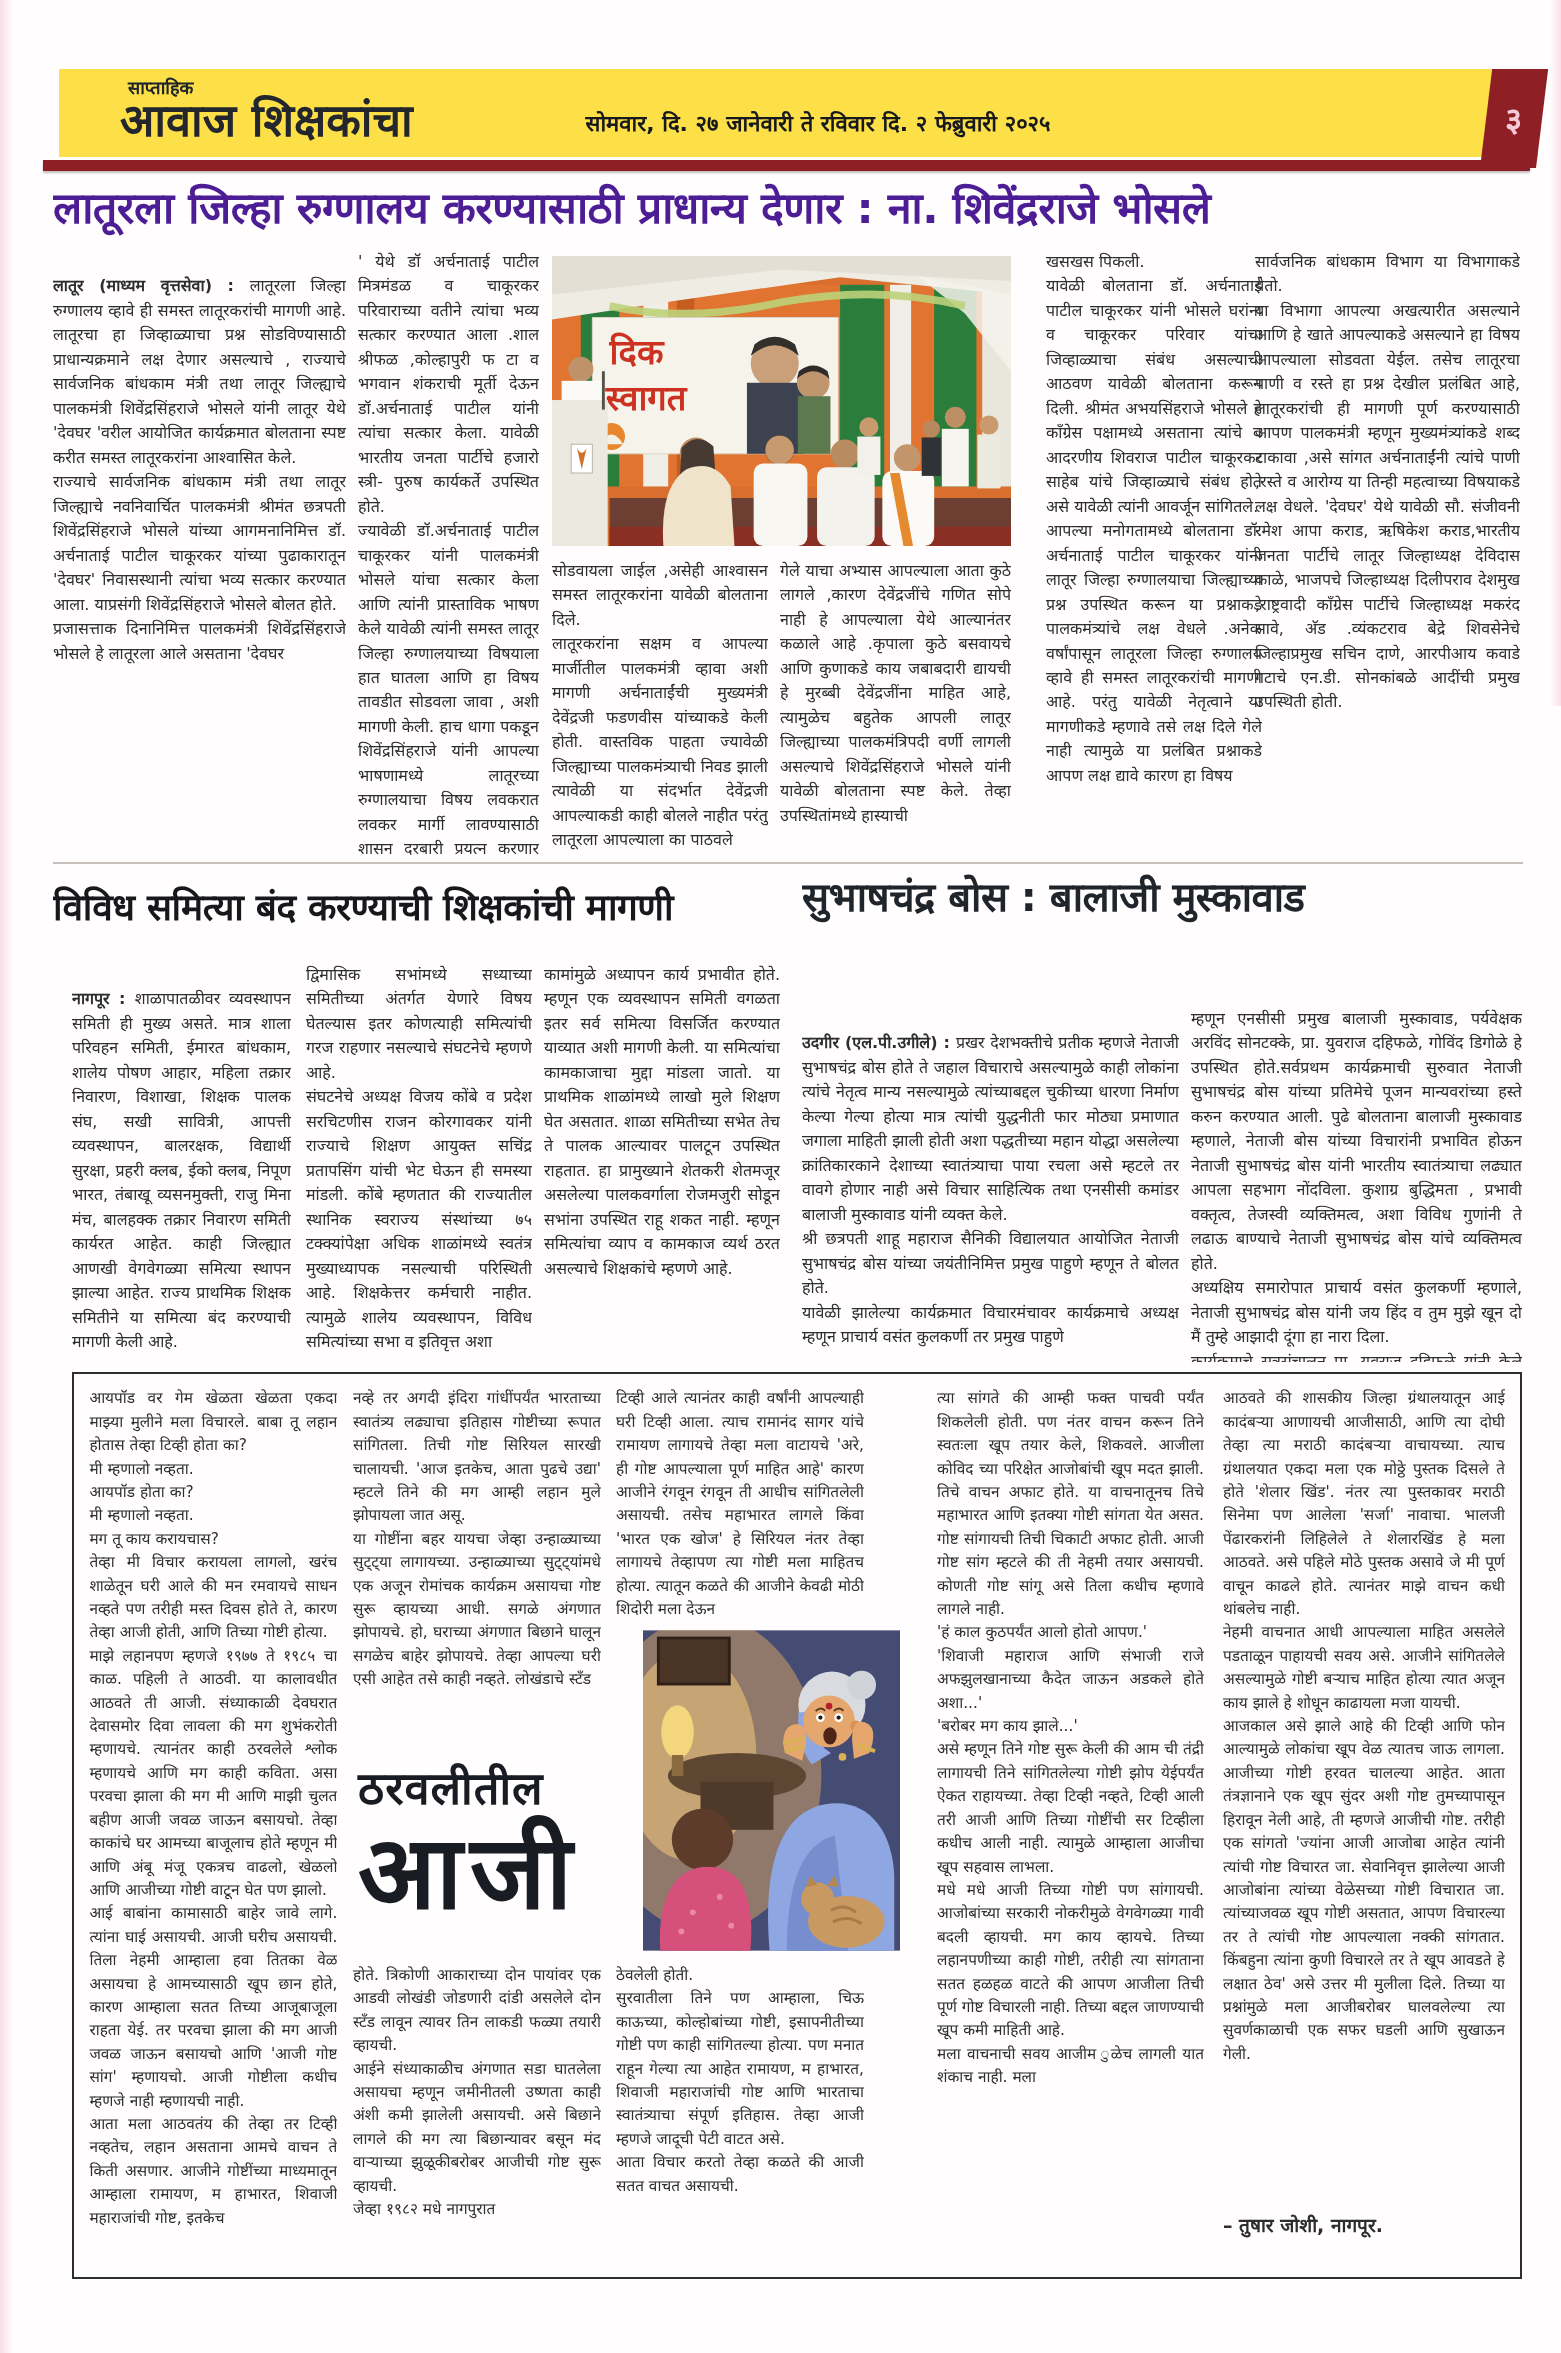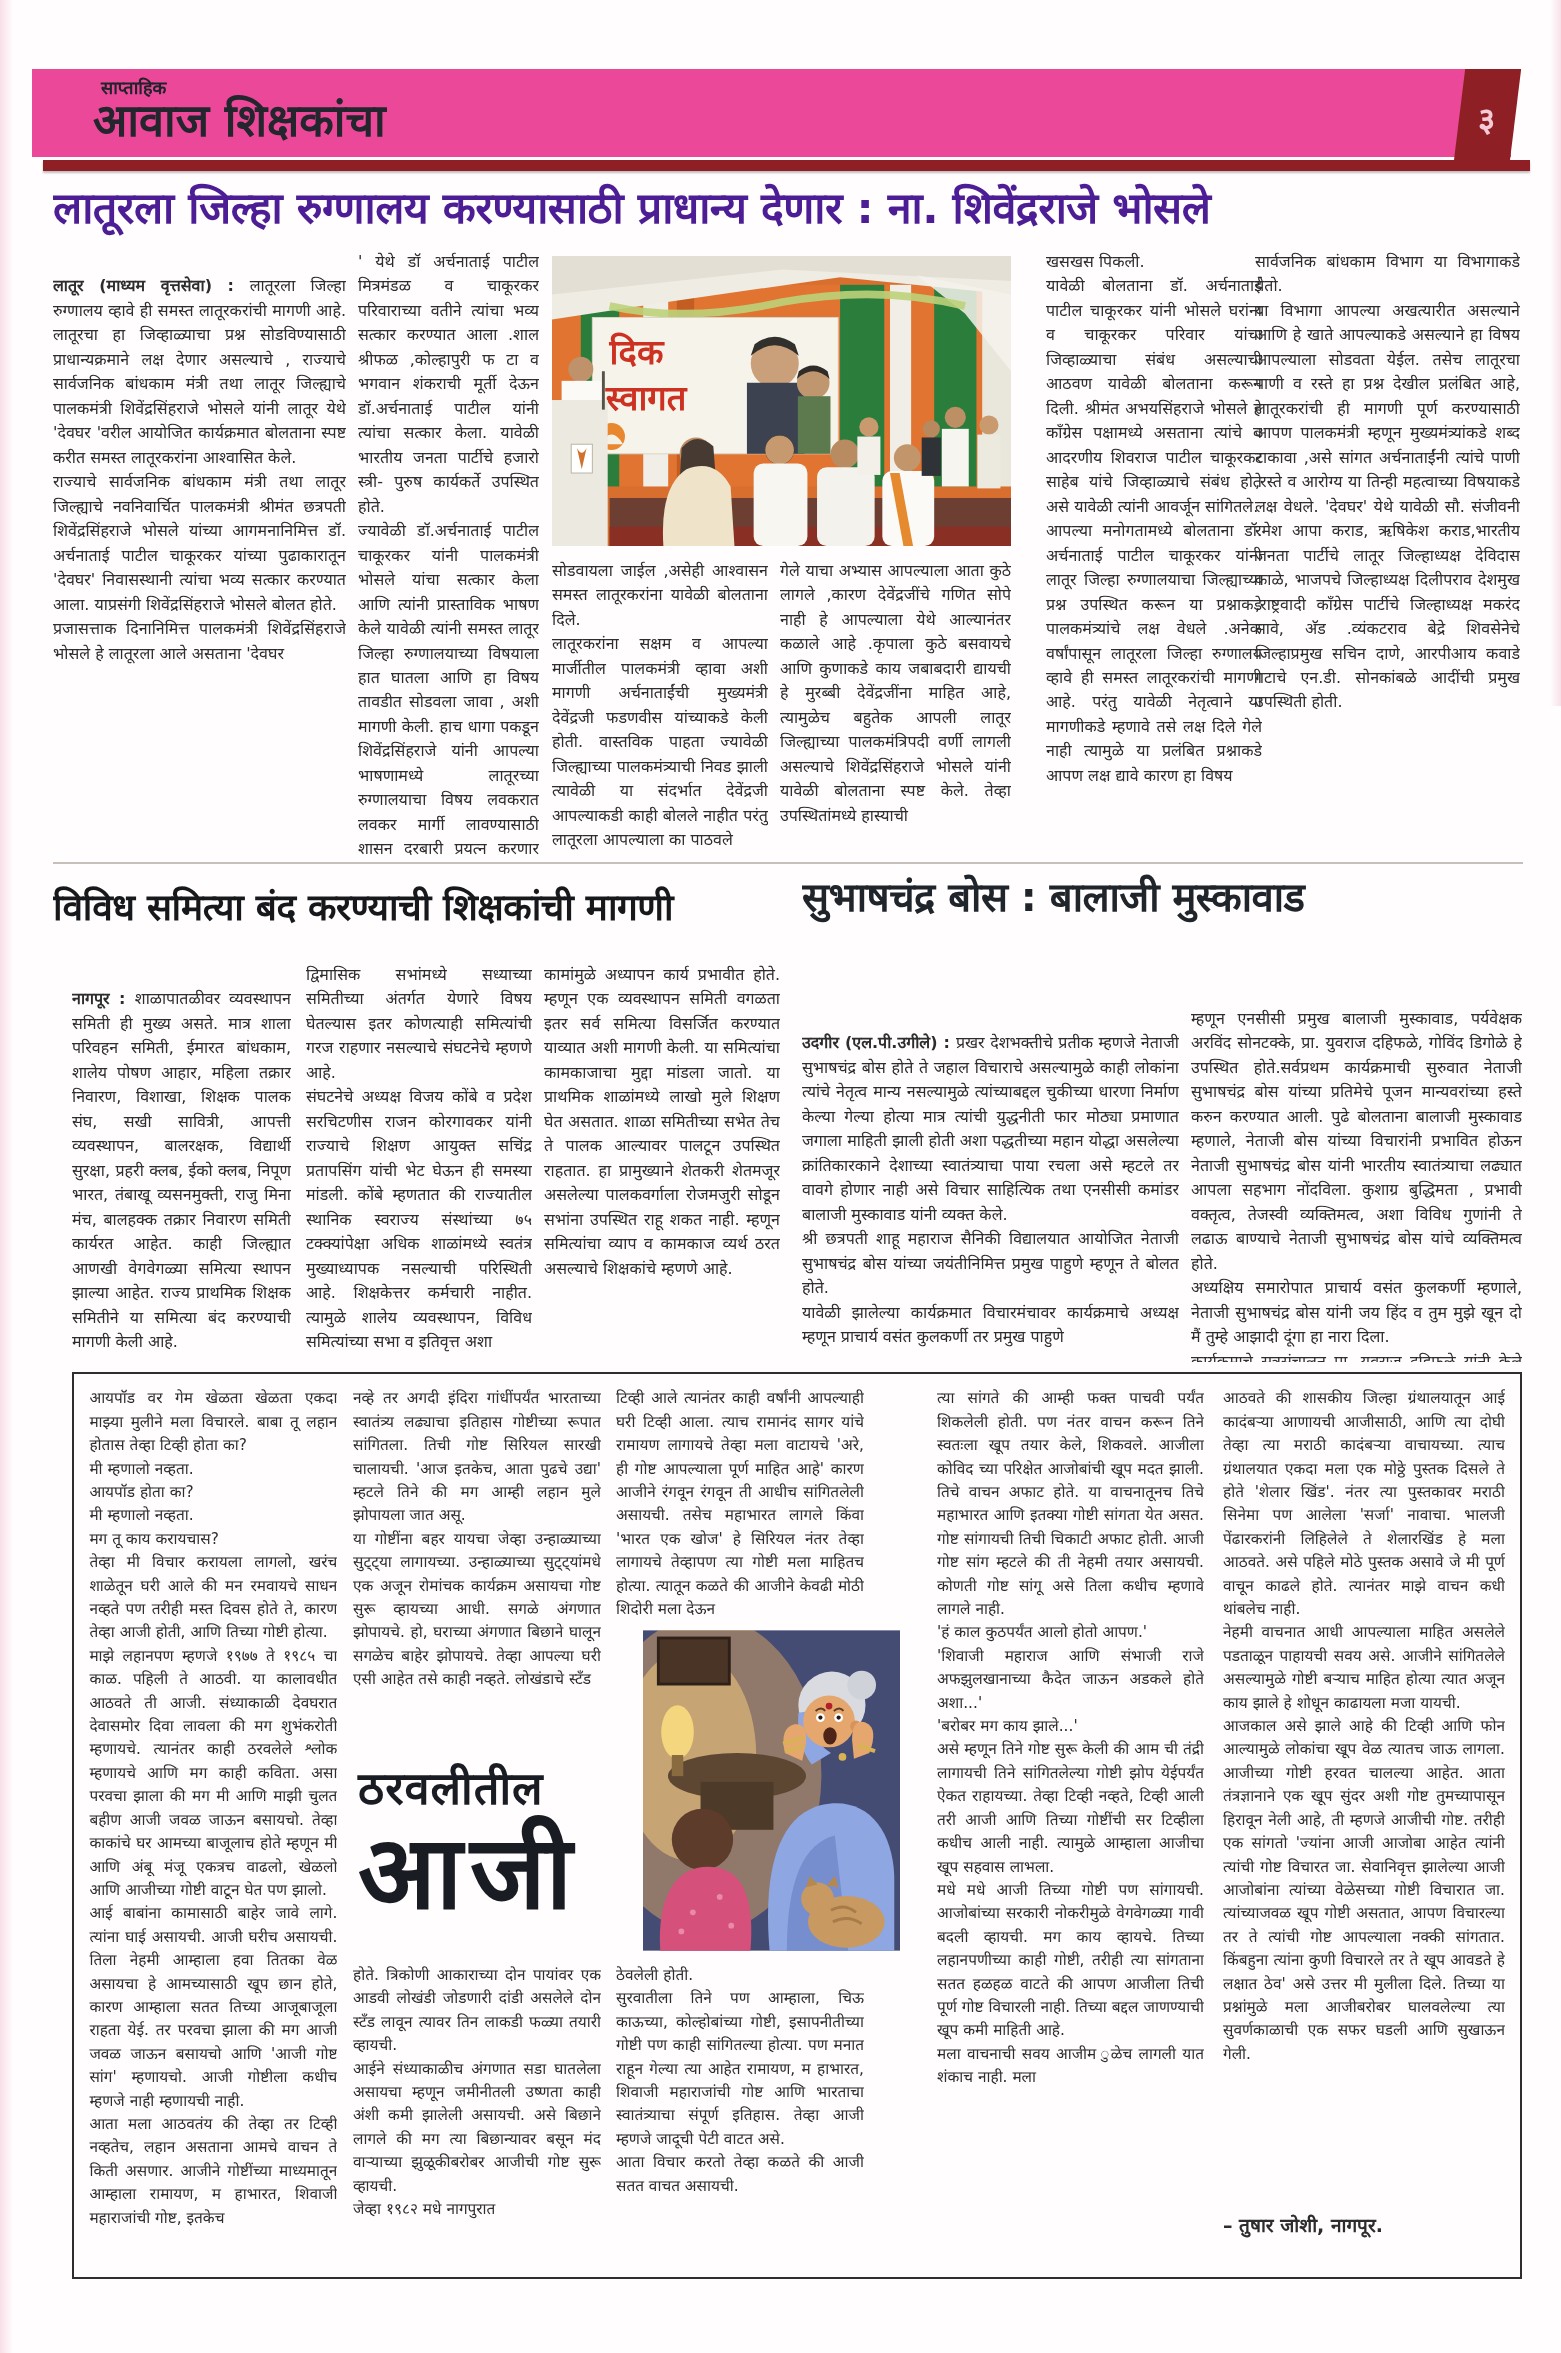--- a/index.html
+++ b/index.html
@@ -4,21 +4,21 @@
 <style>
   html,body{margin:0;padding:0;background:#dedbd6;}
   .sheet{position:relative;width:1561px;height:2354px;margin:0 auto;background:#fffdfd;
          font-family:"DejaVu Sans",sans-serif;color:#2d2d2d;overflow:hidden;}
   .scan-edge-l{position:absolute;left:0;top:0;width:13.4px;height:100%;
          background:linear-gradient(to right,rgba(242,198,212,.55),rgba(242,198,212,0));}
   .scan-edge-r{position:absolute;right:0;top:0;width:11.5px;height:30%;
          background:linear-gradient(to left,rgba(242,198,212,.5),rgba(242,198,212,0));}
 
   
-  .band{position:absolute;left:32px;top:69px;width:1479px;height:88px;background:#ec4899;}
+  .band{position:absolute;left:59px;top:69px;width:1479px;height:88px;background:#fde047;}
   .weekly{position:absolute;left:69px;top:5.8px;font-size:18px;font-weight:700;color:#1f232a;}
   .masthead{position:absolute;left:61px;top:27px;font-size:45px;font-weight:700;color:#23262c;line-height:1.1;}
   .date-top{position:absolute;left:413px;top:38px;width:692px;text-align:center;font-size:22px;font-weight:700;color:#17191d;}
   .flag{position:absolute;right:1.9px;top:0;width:56px;height:99px;background:#8e2025;
         transform:skewX(-7deg);transform-origin:bottom right;display:flex;align-items:center;justify-content:center;}
   .flag span{font-size:33px;font-weight:700;color:#f6c9d6;transform:skewX(7deg);}
   .red-rule{position:absolute;left:43px;top:160px;width:1487px;height:10.6px;background:#8e2025;box-shadow:0 1.9px 1.9px rgba(0,0,0,.25);}
 
   
   .lead-headline{position:absolute;left:53px;top:177px;width:1472px;font-size:43px;font-weight:700;
@@ -51,20 +51,21 @@
 </head>
 <body>
 
 <div class="sheet">
   <div class="scan-edge-l"></div>
   <div class="scan-edge-r"></div>
 
   <div class="band">
     <div class="weekly">साप्ताहिक</div>
     <div class="masthead">आवाज शिक्षकांचा</div>
+    <div class="date-top">सोमवार, दि. २७ जानेवारी ते रविवार दि. २ फेब्रुवारी २०२५</div>
     <div class="flag">
       <span>३</span>
     </div>
   </div>
   <div class="red-rule"></div>
 
   <div class="lead-headline">लातूरला जिल्हा रुग्णालय करण्यासाठी प्राधान्य देणार : ना. शिवेंद्रराजे भोसले</div>
 
   <div class="coltext" style="left:53px;top:250px;width:293px;height:605px;">
     <b>लातूर (माध्यम वृत्तसेवा) : </b><span>लातूरला जिल्हा रुग्णालय व्हावे ही समस्त लातूरकरांची मागणी आहे. लातूरचा हा जिव्हाळ्याचा प्रश्न सोडविण्यासाठी प्राधान्यक्रमाने लक्ष देणार असल्याचे , राज्याचे सार्वजनिक बांधकाम मंत्री तथा लातूर जिल्ह्याचे पालकमंत्री शिवेंद्रसिंहराजे भोसले यांनी लातूर येथे 'देवघर 'वरील आयोजित कार्यक्रमात बोलताना स्पष्ट करीत समस्त लातूरकरांना आश्वासित केले.

